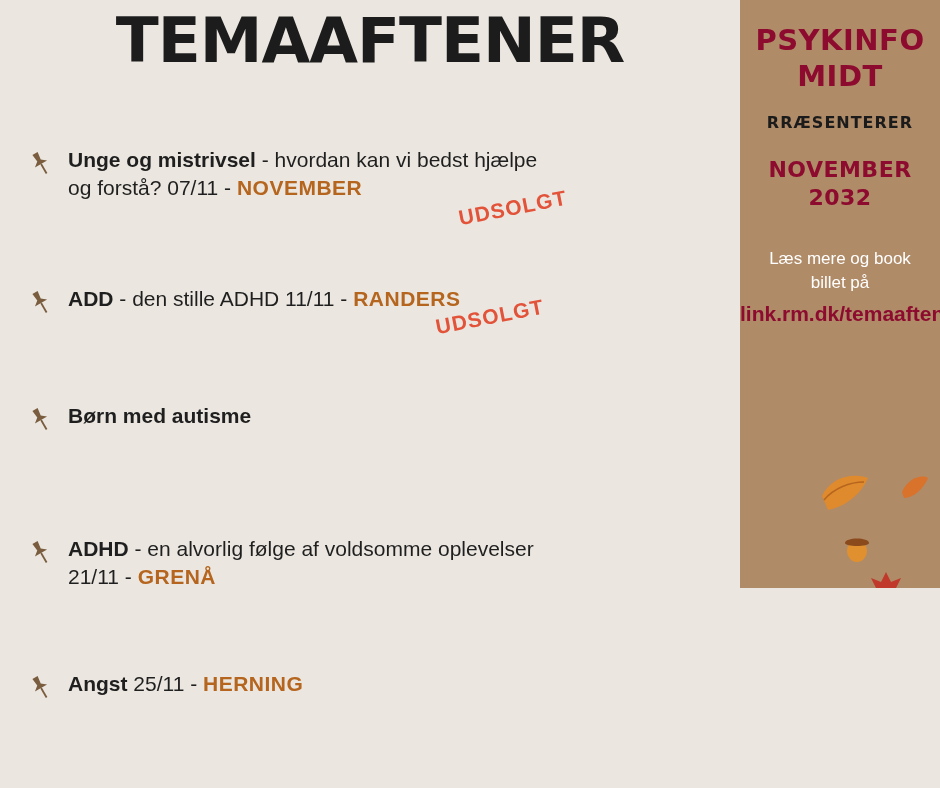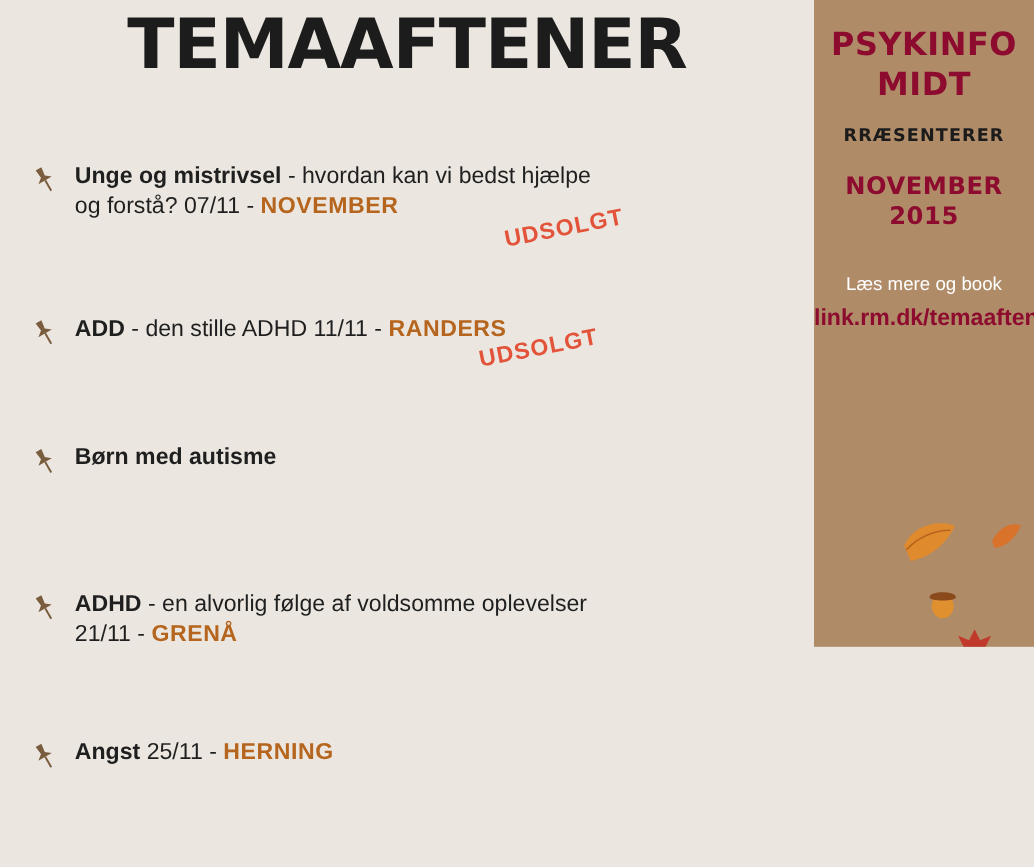--- a/index.html
+++ b/index.html
@@ -242,25 +242,26 @@
 
     <div id="brand">
       <div>PSYKINFO</div>
       <div>MIDT</div>
     </div>
 
     <div id="presents">RRÆSENTERER</div>
 
     <div id="month">
       <div>NOVEMBER</div>
-      <div>2015</div>
+      <div>2032</div>
     </div>
 
     <div id="booking">
       <div>Læs mere og book</div>
+      <div>billet på</div>
       <a id="booking-link" href="#">link.rm.dk/temaaften</a>
     </div>
 
     <svg class="leaf" style="left:78px; top:470px;" width="54" height="44" viewBox="0 0 54 44">
       <path d="M4 26 C12 8, 34 2, 50 8 C44 22, 30 36, 10 40 Z" fill="#e08a2e"></path>
       <path d="M6 30 C16 18, 32 12, 46 12" stroke="#b5651d" stroke-width="1.5" fill="none"></path>
     </svg>
     <svg class="leaf" style="left:160px; top:472px;" width="30" height="30" viewBox="0 0 30 30">
       <path d="M2 20 C8 6, 22 2, 28 6 C24 16, 14 26, 4 26 Z" fill="#d9722a"></path>
     </svg>

